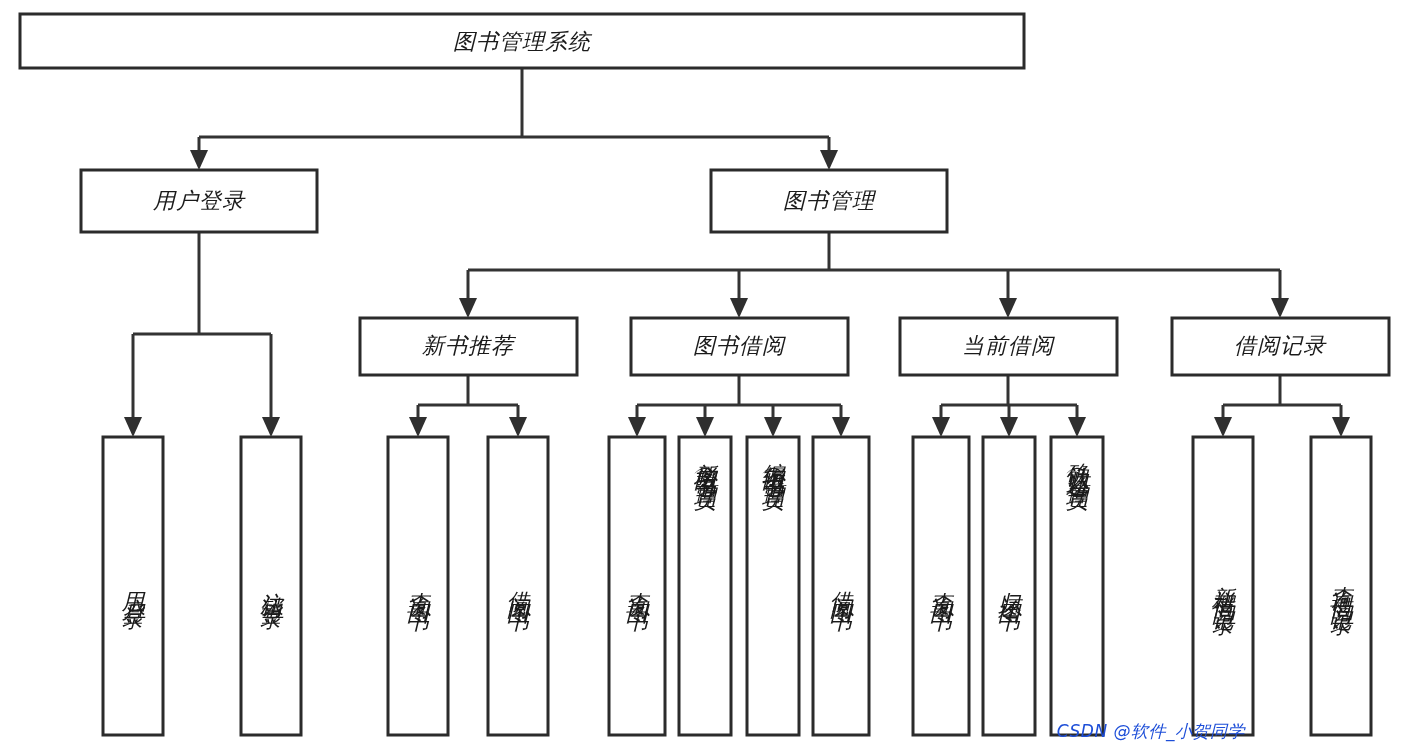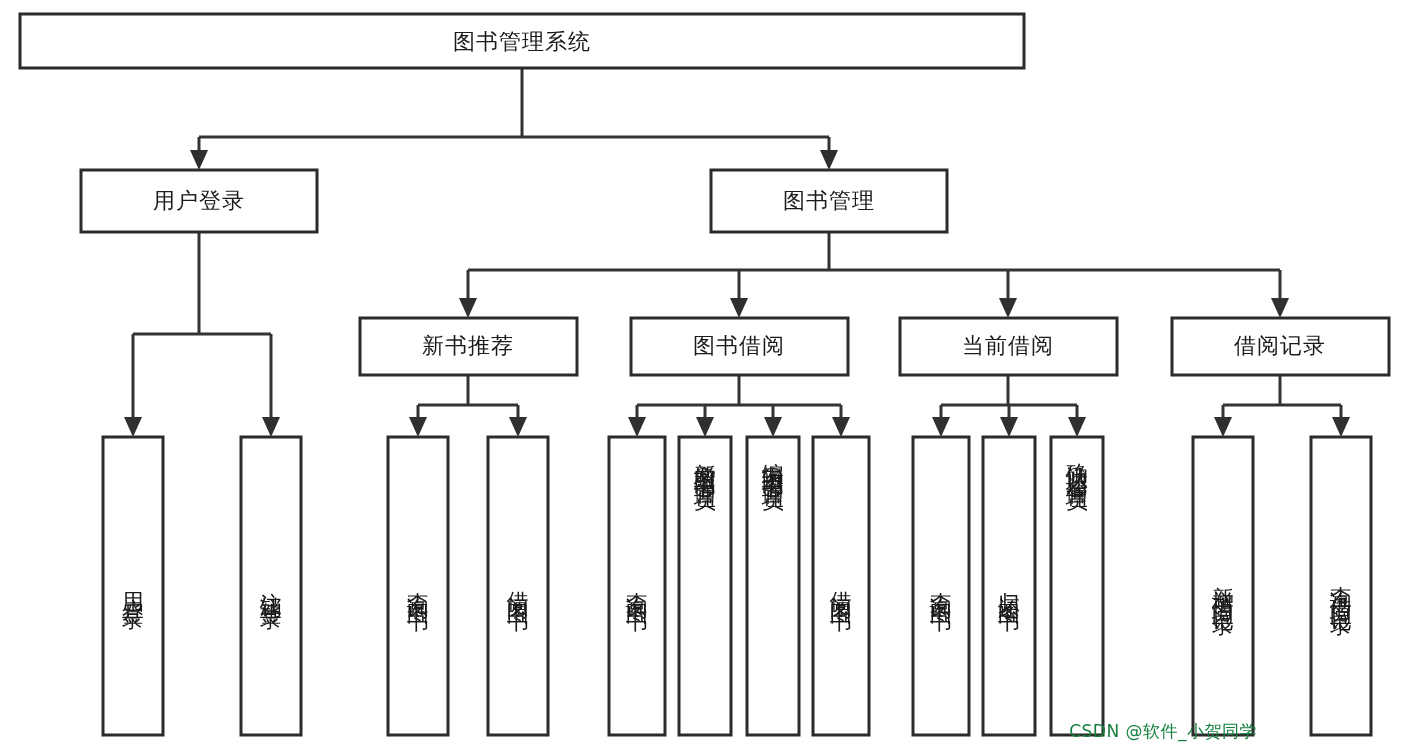--- a/index.html
+++ b/index.html
@@ -12,20 +12,21 @@
     width: 1405px;
     height: 747px;
     overflow: hidden;
     font-family: "DejaVu Sans", "Liberation Sans", sans-serif;
   }
   #diagram-root {
     position: relative;
     width: 1265px;
     height: 747px;
     background: #ffffff;
+    font-style: italic;
   }
   svg.flow-canvas {
     position: absolute;
     left: 0;
     top: 0;
     width: 1405px;
     height: 747px;
     display: block;
   }
   .node-box {
@@ -64,25 +65,25 @@
     font-family: "DejaVu Sans", "Liberation Sans", sans-serif;
     font-size: 22px;
     color: #1a1a1a;
     line-height: 1.35;
     letter-spacing: 6px;
     white-space: nowrap;
     text-align: center;
   }
   .watermark {
     position: absolute;
-    right: 8px;
+    right: 20px;
     bottom: 4px;
     font-family: "DejaVu Sans", "Liberation Sans", sans-serif;
     font-size: 17px;
-    color: #15803d;
+    color: #1d4ed8;
     letter-spacing: 0.5px;
     white-space: nowrap;
   }
 </style>
 </head>
 <body>
 
 <div id="diagram-root">
 
   <svg class="flow-canvas" viewBox="0 0 1405 747">

